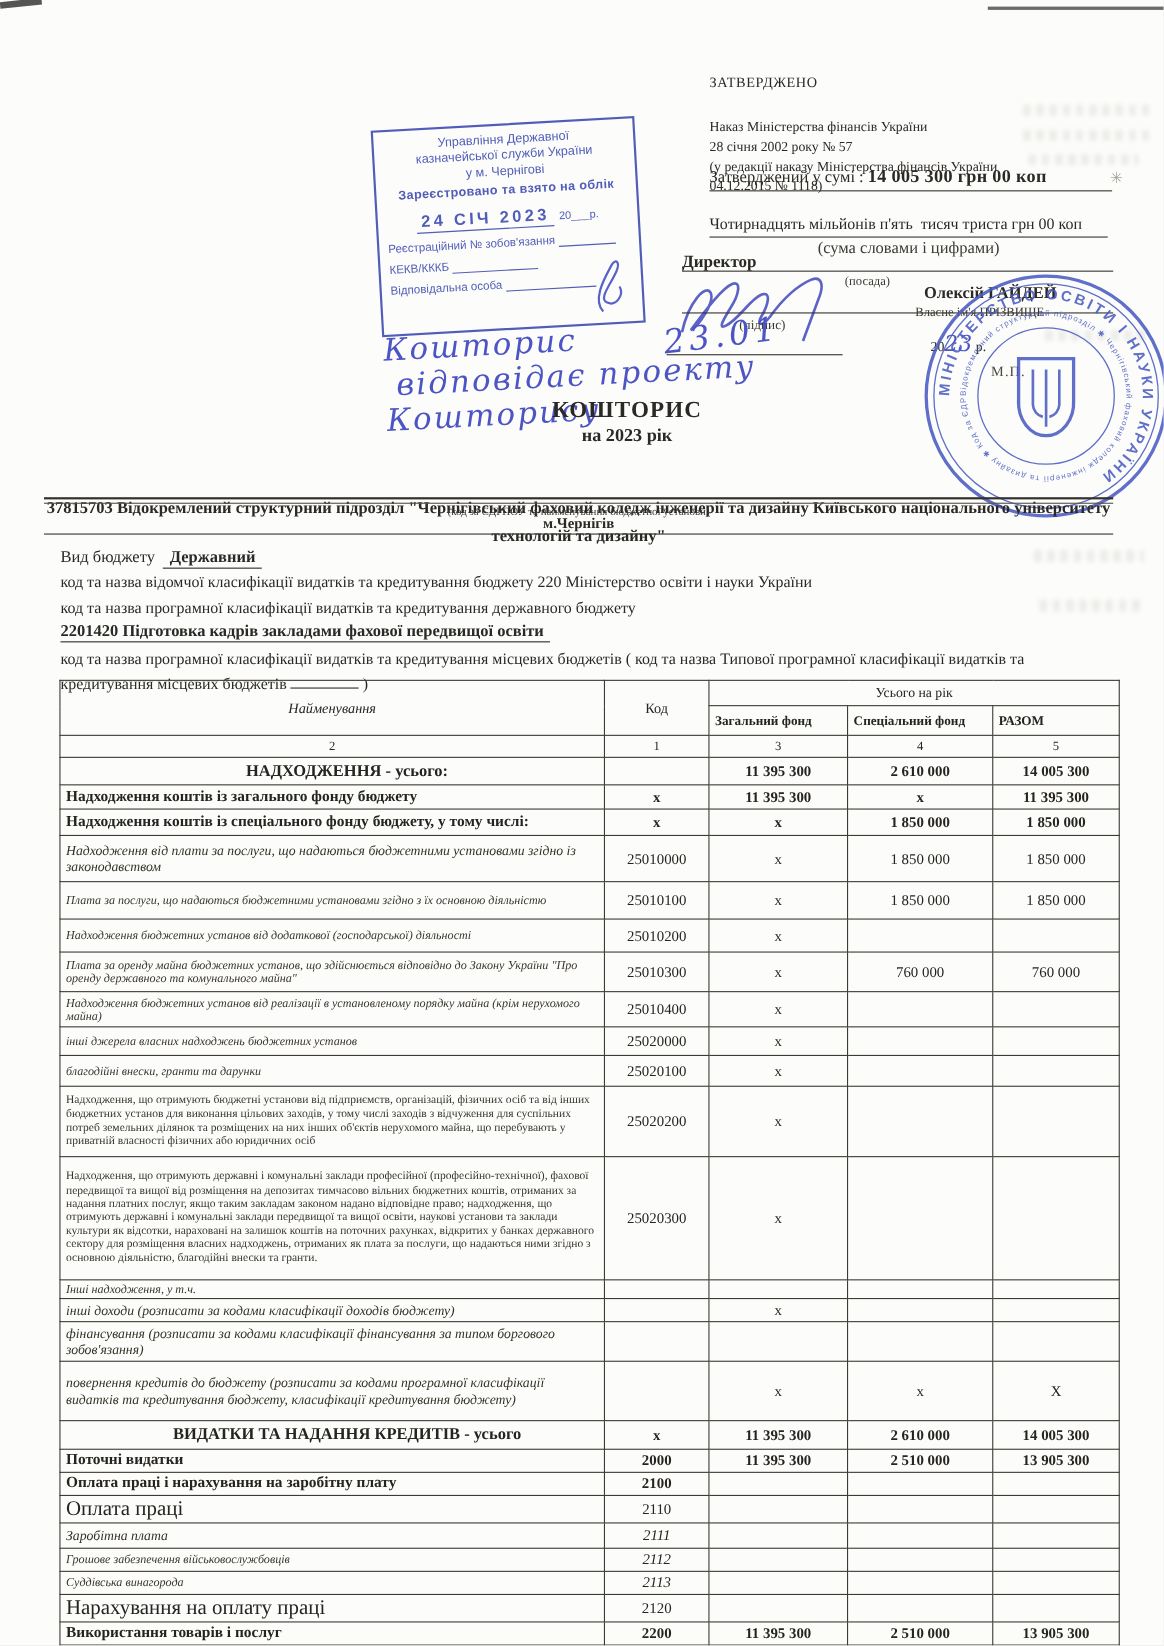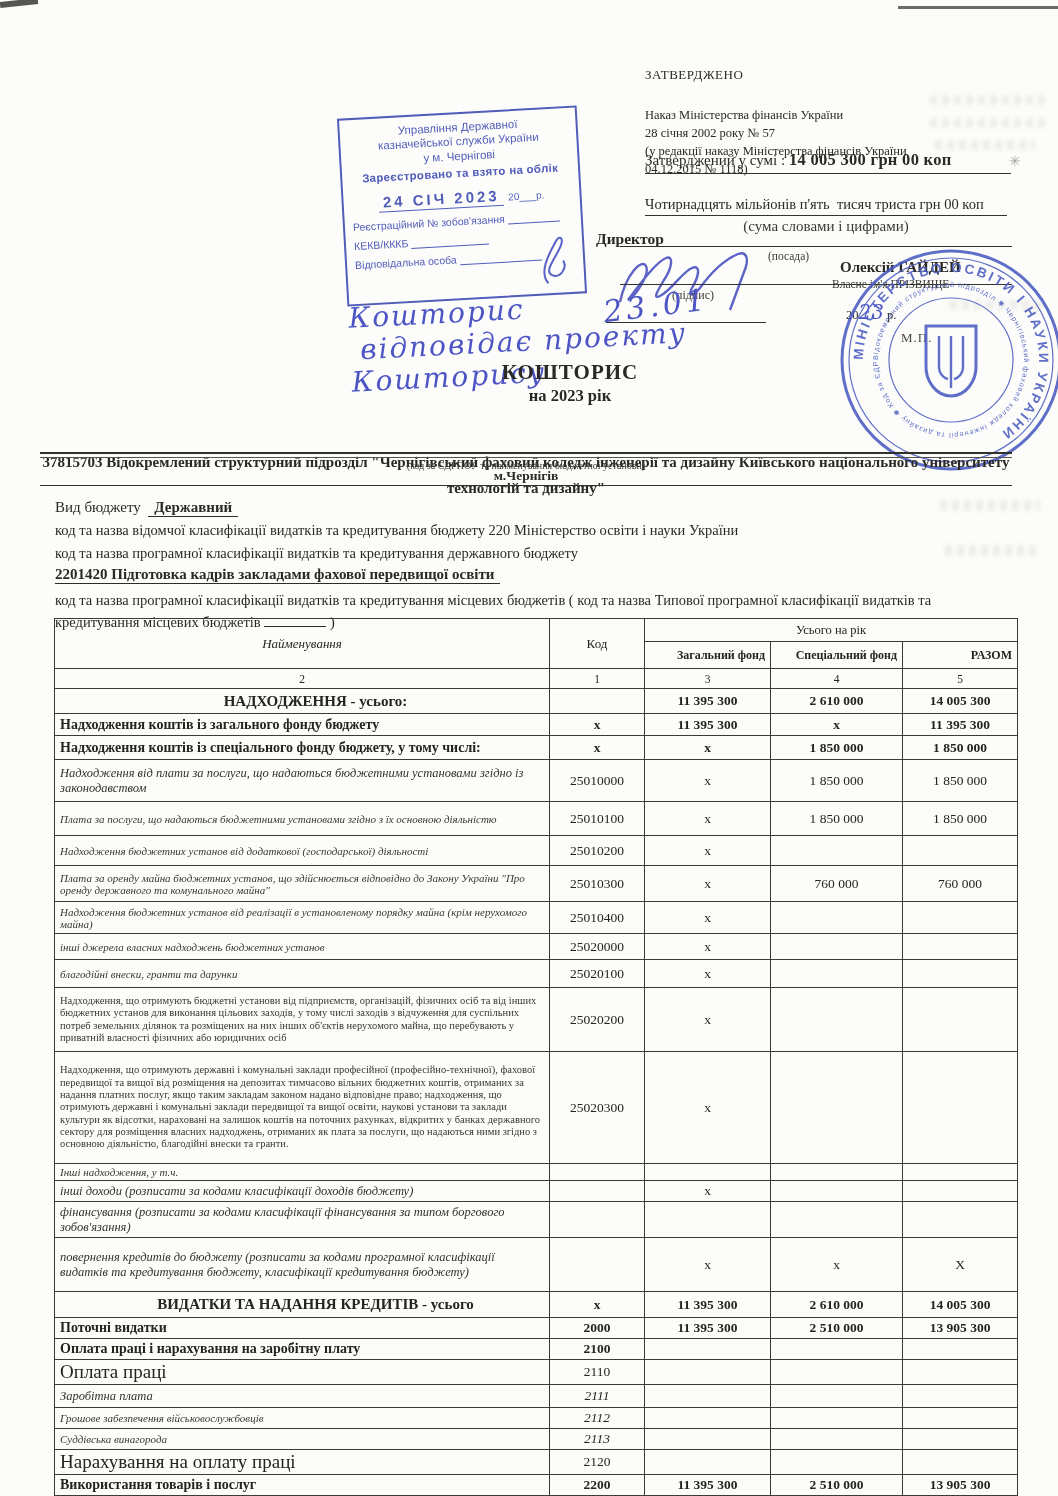--- a/index.html
+++ b/index.html
@@ -26,21 +26,21 @@
   
   .approved{position:absolute;left:645px;top:66px;width:380px;font-size:12.5px;line-height:1.45;}
   .approved .head{font-size:13px;letter-spacing:.5px;margin-bottom:21px;}
   .sum-line{position:absolute;left:645px;top:150px;width:366px;border-bottom:1.5px solid #34322e;
             padding-bottom:3px;font-size:15px;white-space:nowrap;}
   .sum-line b{font-size:16.5px;letter-spacing:.3px;}
   .seal-mark{position:absolute;left:1009px;top:153px;font-size:14px;color:#8a887f;opacity:.75;}
   .sum-words{position:absolute;left:645px;top:196px;width:362px;border-bottom:1px solid #34322e;
              font-size:14.5px;padding-bottom:2px;white-space:pre-wrap;}
   .cap{color:#3c3a35;font-size:10.5px;}
-  .director-label{position:absolute;left:596px;top:230px;font-weight:bold;font-size:15.5px;}
+  .director-label{position:absolute;left:620px;top:230px;font-weight:bold;font-size:15.5px;}
   .rule{position:absolute;border-bottom:1.2px solid #34322e;height:0;}
   .signer-name{position:absolute;left:840px;top:259px;font-weight:bold;font-size:15px;}
   .year-line{position:absolute;left:846px;top:300px;font-size:12.5px;}
   .script{font-family:"DejaVu Serif",serif;font-style:italic;color:#4d55c5;}
   .hand-date{position:absolute;left:603px;top:288px;font-size:30px;transform:rotate(-7deg);letter-spacing:4px;}
   .hand-note{position:absolute;left:350px;top:294px;font-size:28px;line-height:1.15;transform:rotate(-3deg);
              letter-spacing:2px;white-space:nowrap;}
   .hand-note .l2{margin-left:10px;}
   
   .seal{position:absolute;left:835px;top:244px;pointer-events:none;opacity:.88;}
@@ -58,21 +58,21 @@
   .meta{position:absolute;left:55px;width:955px;font-size:14.5px;}
   .u-bold{font-weight:bold;border-bottom:1.5px solid #2e2c29;padding:0 6px 1px;}
   .blank-long{display:inline-block;width:62px;border-bottom:1px solid #2e2c29;height:11px;}
   
   .tbl{position:absolute;left:54px;top:618px;width:963px;border-collapse:collapse;table-layout:fixed;color:#262420;}
   .tbl th,.tbl td{border:1px solid #3e3a33;padding:1px 5px;overflow:hidden;vertical-align:middle;}
   .tbl thead th{font-weight:normal;}
   .th-name{font-style:italic;font-size:13px;text-align:center;}
   .th-code{font-size:13px;text-align:center;}
   .th-year{font-size:12.5px;text-align:center;height:20px;}
-  .h2 th{font-size:12px;font-weight:bold !important;text-align:right;height:24px;}
+  .h2 th{font-size:12px;font-weight:bold !important;text-align:left;height:24px;}
   .h3 td{font-size:11.5px;text-align:center;height:17px;}
   .cell-code,.cell-num{text-align:center;font-size:13.5px;}
   .code-italic{font-style:italic;}
   .row-section .cell-name{font-weight:bold;text-align:center;font-size:15px;padding-left:32px;}
   .row-section .cell-num,.row-section .cell-code,
   .row-bold .cell-num,.row-bold .cell-code{font-weight:bold;}
   .row-bold .cell-name{font-weight:bold;font-size:14px;}
   .row-plain .cell-name{font-size:19px;}
   .row-italic .cell-name{font-style:italic;font-size:12.5px;color:#343128;}
   .row-italic-small .cell-name{font-style:italic;font-size:11px;color:#3a362f;}

